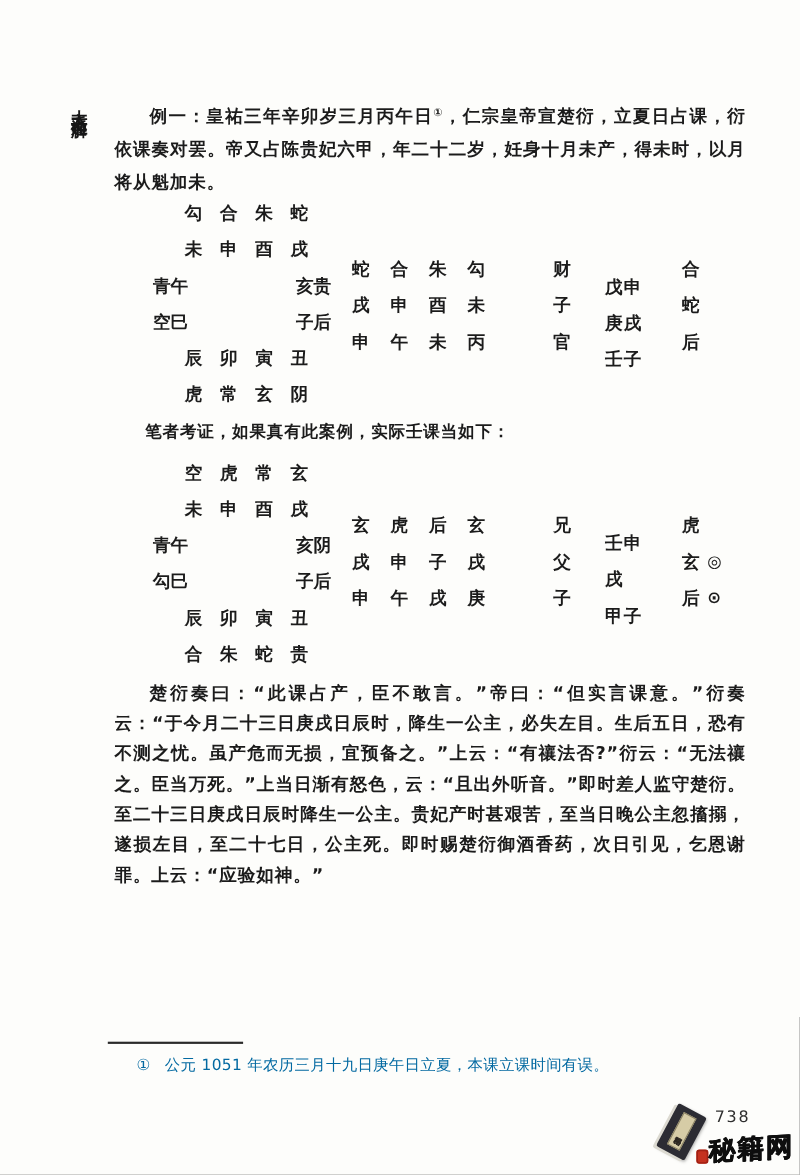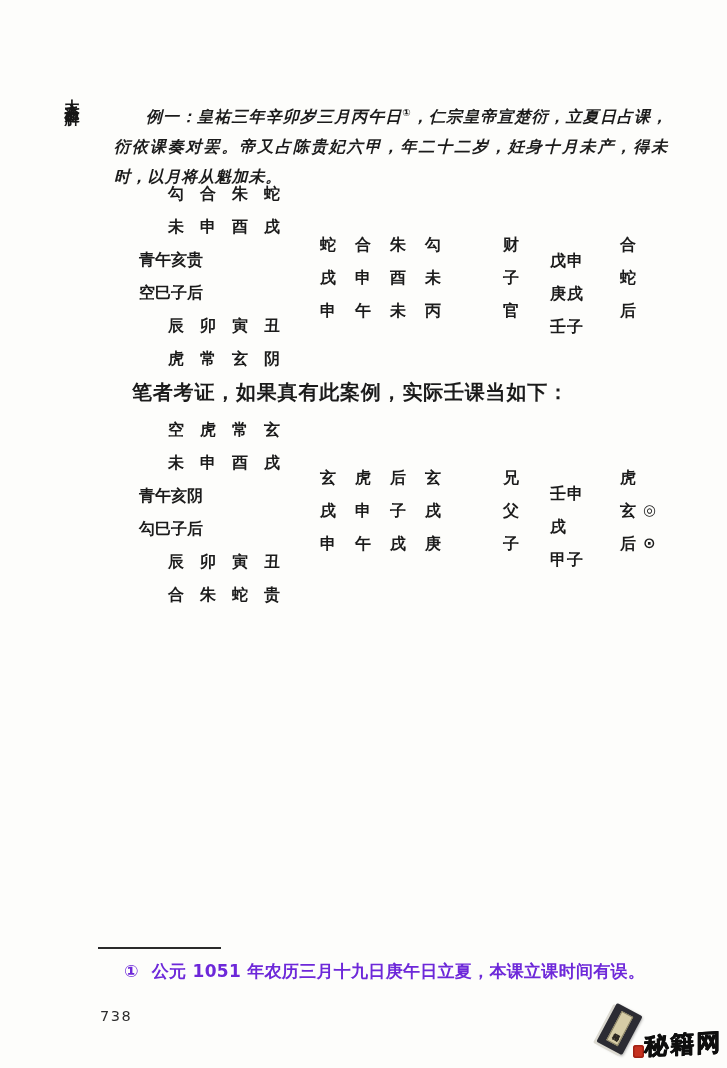--- a/index.html
+++ b/index.html
@@ -14,59 +14,59 @@
     position:absolute; left:62px; top:87px;
     writing-mode:vertical-rl; text-orientation:upright;
     font-size:15px; font-weight:700; letter-spacing:3px; color:#161616;
   }
   
   .textcol { position:absolute; left:100px; width:582px; }
   .intro {
     top:84px; font-size:16px; line-height:30px; font-weight:600;
     text-align:justify; letter-spacing:0.8px;
   }
-  .intro p, .discussion p { margin:14px; text-indent:32px;font-style:italic; }
+  .intro p, .discussion p { margin:4px; text-indent:32px; }
   sup.note { font-size:10px; font-weight:700; }
   .caption {
-    top:382px; font-size:20px; line-height:20px; font-weight:600;
+    top:382px; font-size:15px; line-height:20px; font-weight:600;
     text-indent:32px; letter-spacing:0.8px;
   }
   .discussion {
     top:612px; font-size:16px; line-height:27.6px; font-weight:600;
     text-align:justify; letter-spacing:0.8px;
   }
   
   .plate { position:absolute; left:139px; width:162px; font-size:16px; font-weight:700; }
   .prow { display:flex; height:33px; line-height:17px; }
   .prow-inner { padding-left:29px; }
   .cell { width:16px; margin-right:16px; text-align:center; flex:0 0 auto; }
-  .prow-side { }
+  .prow-side { justify-content:space-between; }
   .plate-1 { top:185px; }
   .plate-2 { top:421px; }
   
   .ltable { position:absolute; left:320px; font-size:16px; font-weight:700; }
   .ltable-1 { top:236px; }
   .ltable-2 { top:469px; }
   .trow { position:relative; height:33px; width:362px; line-height:17px; }
   .fourwrap { position:absolute; left:0; top:0; display:flex; }
   .fourwrap .cell { margin-right:19px; }
   .trow .rel  { position:absolute; left:183px; top:0; }
   .trow .gz   { position:absolute; left:230px; top:16px; width:52px; letter-spacing:1px; }
   .trow .god  { position:absolute; left:300px; top:0; }
   .trow .mark { position:absolute; left:323px; top:0; font-size:15px; }
   
   .footnote-rule { position:absolute; left:98px; top:947px; width:123px; height:2px; background:#2a2a2a; }
   .footnote {
-    position:absolute; left:124px; top:960px; font-size:17px; font-weight:700;
-    letter-spacing:0.3px; color:#6d28d9;
+    position:absolute; left:124px; top:960px; font-size:14px; font-weight:400;
+    letter-spacing:0.3px; color:#0369a1;
   }
   .footnote .fmark { margin-right:13px; }
   
   .page-number {
-    position:absolute; left:100px; top:1008px; width:582px; text-align:left;
+    position:absolute; left:100px; top:1008px; width:582px; text-align:right;
     font-size:14.5px; color:#2e2e2e; letter-spacing:1.5px;
   }
   
   .watermark { position:absolute; left:596px; top:1000px; width:131px; height:64px; }
   .wm-book {
     position:absolute; left:9px; top:7px; width:29px; height:44px;
     transform:rotate(28deg); background:#2c2c33; border-radius:2px;
     box-shadow:-2.5px 2.5px 0 #dcdad1, 1px 1px 3px rgba(0,0,0,.35);
   }
   .wm-book-label {
@@ -246,20 +246,21 @@
           <span class="cell">庚</span>
         </span>
       <span class="rel">子</span>
       <span class="gz">甲子</span>
       <span class="god">后</span>
       <span class="mark">⊙</span>
     </div>
   </div>
 
   <div class="textcol discussion" style="position:absolute;">
+    <p>楚衍奏曰：“此课占产，臣不敢言。”帝曰：“但实言课意。”衍奏云：“于今月二十三日庚戌日辰时，降生一公主，必失左目。生后五日，恐有不测之忧。虽产危而无损，宜预备之。”上云：“有禳法否?”衍云：“无法禳之。臣当万死。”上当日渐有怒色，云：“且出外听音。”即时差人监守楚衍。至二十三日庚戌日辰时降生一公主。贵妃产时甚艰苦，至当日晚公主忽搐搦，遂损左目，至二十七日，公主死。即时赐楚衍御酒香药，次日引见，乞恩谢罪。上云：“应验如神。”</p>
   </div>
 
   <div class="footnote-rule"></div>
   <div class="footnote">
     <span class="fmark">①</span><span>公元 1051 年农历三月十九日庚午日立夏，本课立课时间有误。</span>
   </div>
 
   <div class="page-number">738</div>
 
   <div class="watermark">

